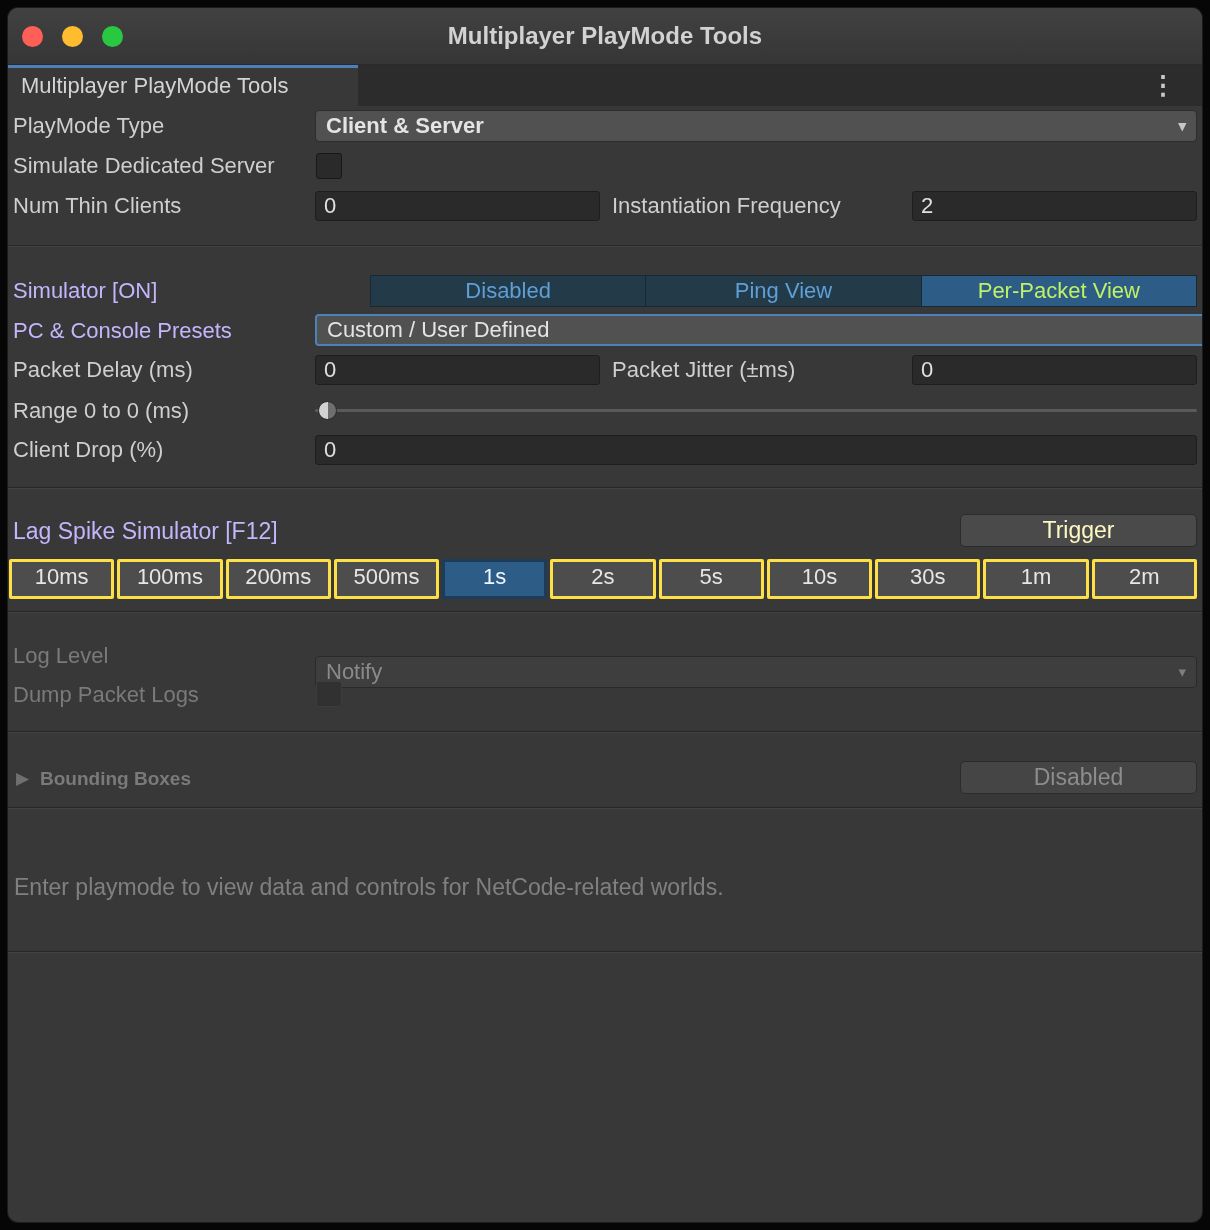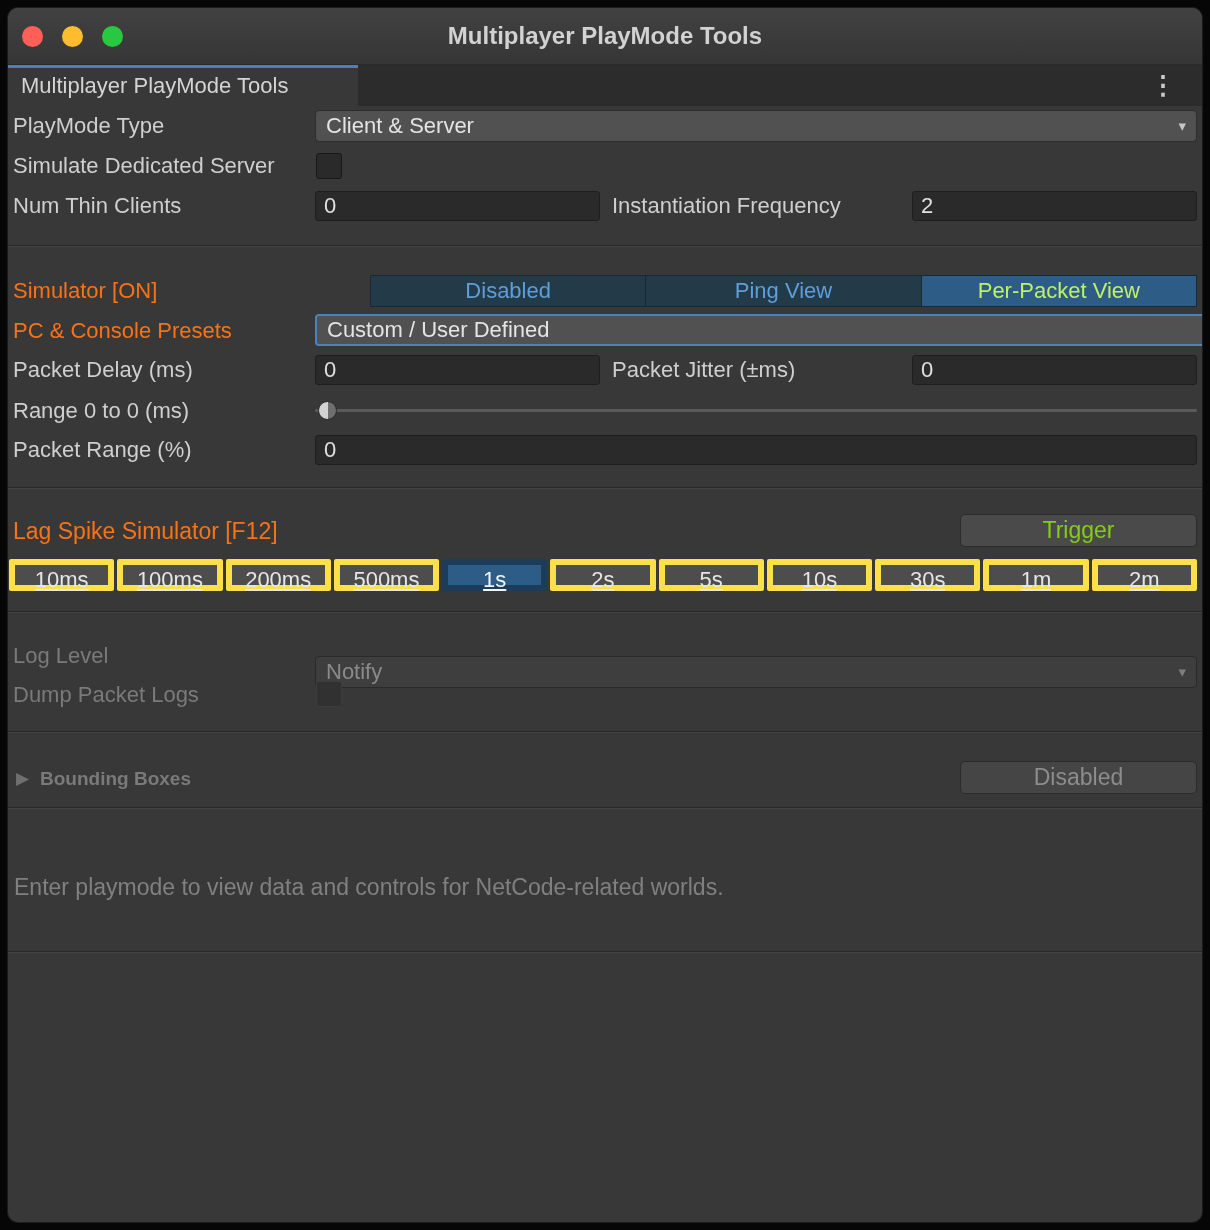--- a/index.html
+++ b/index.html
@@ -34,21 +34,21 @@
     position:absolute;left:0;top:0;width:350px;height:41px;background:#383838;
     border-top:3px solid #4d7fbc;box-sizing:border-box;
     color:#d4d4d4;font-size:22px;line-height:36px;padding-left:13px;
   }
   .menu-dots{
     position:absolute;right:26px;top:0;height:41px;line-height:41px;
     color:#c9c9c9;font-size:26px;font-weight:700;cursor:default;
   }
   
   .label{position:absolute;left:5px;font-size:22px;color:#cfcfcf;line-height:30px;white-space:nowrap;}
-  .label.blue{color:#f97316;}
+  .label.blue{color:#c4b5fd;}
   .label.dim{color:#7a7a7a;}
   .field{
     position:absolute;height:30px;background:#2a2a2a;border:1px solid #1e1e1e;
     border-radius:3px;color:#e0e0e0;font-size:22px;line-height:28px;
     padding:0 8px;box-sizing:border-box;white-space:nowrap;overflow:hidden;
   }
   .dropdown{
     position:absolute;height:32px;background:#515151;border:1px solid #2d2d2d;
     border-radius:4px;color:#e4e4e4;font-size:22px;
     padding:0 10px;box-sizing:border-box;display:flex;justify-content:space-between;
@@ -70,33 +70,32 @@
   }
   .seg{
     flex:1;height:30px;line-height:30px;text-align:center;font-size:22px;
     background:#233a49;color:#5f9fd8;box-sizing:border-box;
   }
   .seg + .seg{border-left:1px solid #182835;}
   .seg.selected{background:#2d5c87;color:#bef264;}
   
   .lag-row{position:absolute;left:1px;right:5px;display:flex;gap:3px;}
   .lag-btn{
-    flex:1;height:32px;line-height:30px;text-align:center;background:#4d4d4d;
-    border:6px solid #fde047;color:#e6e6e6;font-size:22px;border-radius:2px;
+    flex:1;height:40px;line-height:30px;text-align:center;background:#4d4d4d;
+    border:3px solid #fde047;color:#e6e6e6;font-size:22px;border-radius:2px;
     box-sizing:border-box;
-    text-decoration:underline;
   }
   .lag-btn.selected{background:#2d5c87;border-color:#1c3c5a;color:#eef6ff;}
   
   .btn-right{
     position:absolute;left:952px;width:237px;height:33px;line-height:31px;
     background:#4a4a4a;border:1px solid #2b2b2b;border-radius:5px;
     text-align:center;font-size:23px;box-sizing:border-box;
   }
-  .btn-right.trigger{color:#84cc16;}
+  .btn-right.trigger{color:#fef9c3;}
   .btn-right.off{background:#454545;color:#8d8d8d;}
   
   .slider-track{position:absolute;height:3px;background:#5a5a5a;border-radius:2px;}
   .slider-thumb{
     position:absolute;width:19px;height:19px;border-radius:50%;
     background:linear-gradient(90deg,#d2d2d2 50%,#6e6e6e 50%);
     border:1px solid #2c2c2c;box-sizing:border-box;
   }
   .foldout{position:absolute;font-size:17px;color:#707070;}
   .bold-label{font-weight:700;font-size:19px;}
@@ -113,21 +112,21 @@
     <span class="light green"></span>
     <div class="title-text">Multiplayer PlayMode Tools</div>
   </div>
 
   <div class="tabstrip">
     <div class="tab">Multiplayer PlayMode Tools</div>
     <div class="menu-dots">⋮</div>
   </div>
 
   <div class="label" style="top:103px;">PlayMode Type</div>
-  <div class="dropdown" style="left:307px;top:102px;width:882px;">
+  <div class="dropdown" style="left:307px;top:102px;width:882px;font-weight:bold;">
     <span>Client &amp; Server</span>
     <span class="chev">▾</span>
   </div>
 
   <div class="label" style="top:143px;">Simulate Dedicated Server</div>
   <div class="checkbox" style="left:308px;top:145px;"></div>
 
   <div class="label" style="top:183px;">Num Thin Clients</div>
   <div class="field" style="left:307px;top:183px;width:285px;">0</div>
   <div class="label" style="left:604px;top:183px;">Instantiation Frequency</div>
@@ -150,21 +149,21 @@
 
   <div class="label" style="top:347px;">Packet Delay (ms)</div>
   <div class="field" style="left:307px;top:347px;width:285px;">0</div>
   <div class="label" style="left:604px;top:347px;">Packet Jitter (±ms)</div>
   <div class="field" style="left:904px;top:347px;width:285px;">0</div>
 
   <div class="label" style="top:388px;">Range 0 to 0 (ms)</div>
   <div class="slider-track" style="left:307px;top:401px;width:882px;"></div>
   <div class="slider-thumb" style="left:310px;top:393px;"></div>
 
-  <div class="label" style="top:427px;">Packet Range (%)</div>
+  <div class="label" style="top:427px;">Client Drop (%)</div>
   <div class="field" style="left:307px;top:427px;width:882px;">0</div>
 
   <div class="divider" style="top:479px;"></div>
 
   <div class="label blue" style="top:508px;font-size:23px;">Lag Spike Simulator [F12]</div>
   <div class="btn-right trigger" style="top:506px;">Trigger</div>
 
   <div class="lag-row" style="top:551px;">
     <div class="lag-btn">10ms</div>
     <div class="lag-btn">100ms</div>

